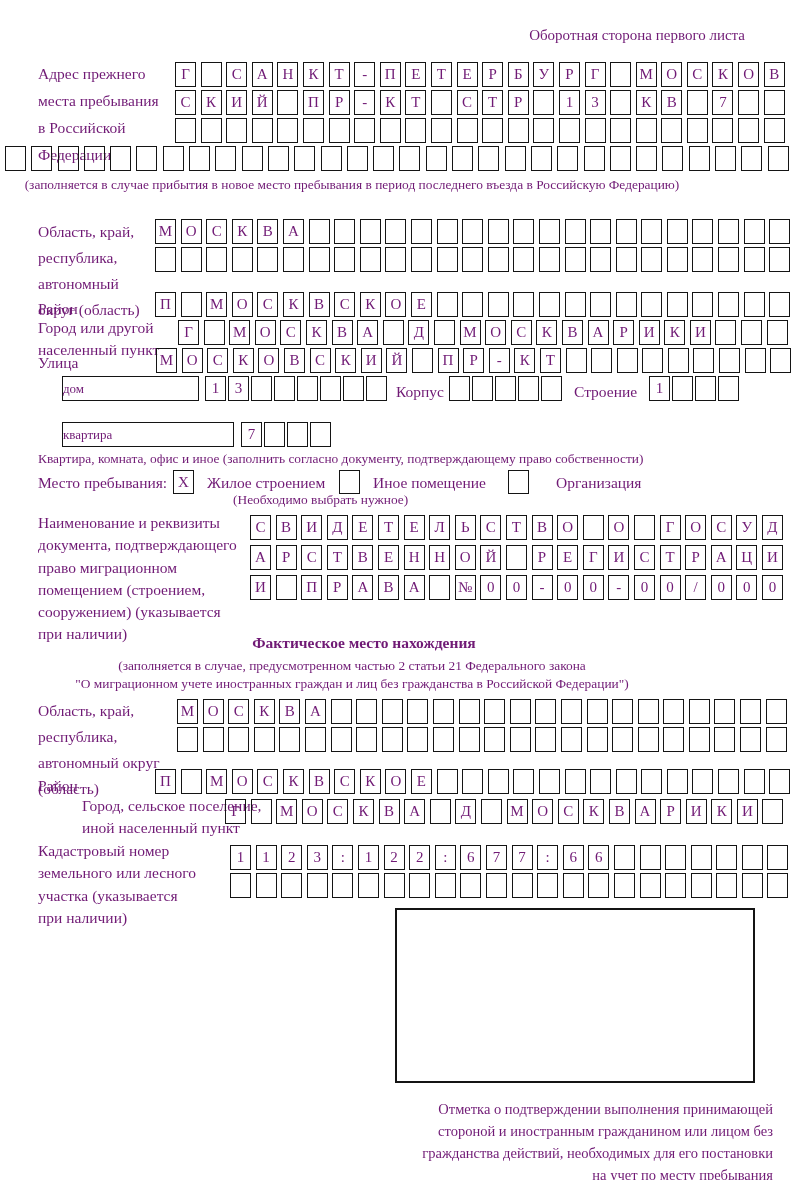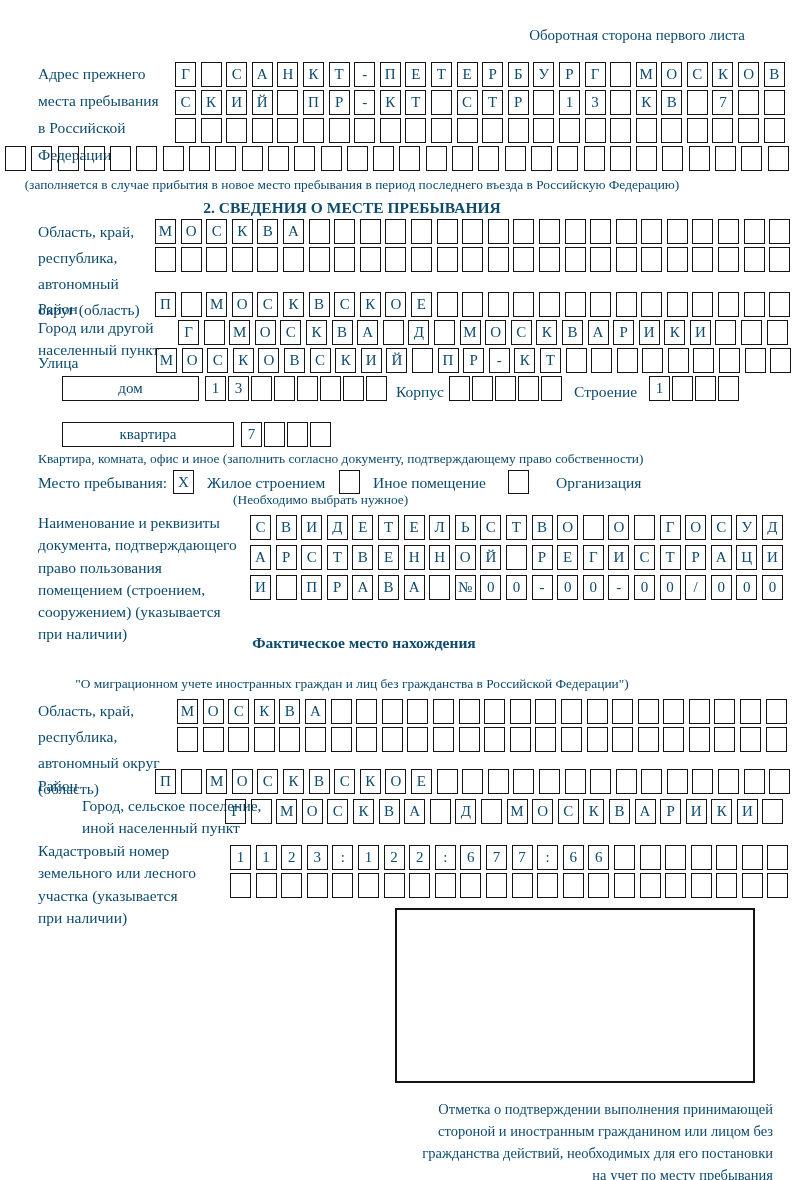--- a/index.html
+++ b/index.html
@@ -1,38 +1,38 @@
 <!DOCTYPE html>
 <html><head>
 <meta charset="utf-8">
 <style>
   html,body { margin:0; padding:0; background:#ffffff; }
   .page {
     position:relative; width:800px; height:1180px; background:#ffffff;
-    font-family:"Liberation Serif","DejaVu Serif",serif; color:#0c4a6e;
+    font-family:"Liberation Serif","DejaVu Serif",serif; color:#701a75;
     overflow:hidden;
   }
   .abs { position:absolute; }
   .lbl { font-size:15.5px; line-height:27px; white-space:nowrap; }
   .lbl.tight { line-height:26px; }
   .lbl.tighter { line-height:22.3px; }
   .note { font-size:13.4px; white-space:nowrap; }
   .center { left:0; width:704px; text-align:center; }
   .title { font-weight:bold; font-size:15.5px; }
   .row { display:flex; gap:4.6px; }
   .row.wide { gap:5.3px; }
   .row.compact { gap:2px; }
   .cell {
     width:21px; height:25px; box-sizing:border-box; flex:0 0 auto;
     border:1.8px solid #141414; display:flex; align-items:center; justify-content:center;
     font-size:15px; font-family:"Liberation Serif","DejaVu Serif",serif;
   }
   .widebox {
     box-sizing:border-box; border:1.8px solid #141414; height:25px;
-    display:flex; align-items:center; justify-content:center; font-size:15px;
+    display:flex; align-items:center; font-size:13px;
   }
   .chk {
     width:21px; height:24px; box-sizing:border-box; border:1.8px solid #141414;
     display:flex; align-items:center; justify-content:center; font-size:15px;
   }
   .stamp {
     box-sizing:border-box; border:2px solid #141414; background:#fff;
   }
   .caption { font-size:14.5px; line-height:22px; text-align:right;margin-top:8px; }
 </style>
@@ -154,21 +154,20 @@
       <span class="cell"></span>
       <span class="cell"></span>
       <span class="cell"></span>
       <span class="cell"></span>
       <span class="cell"></span>
       <span class="cell"></span>
       <span class="cell"></span>
     </div>
   <div class="abs note center" style="top:177px;">(заполняется в случае прибытия в новое место пребывания в период последнего въезда в Российскую Федерацию)</div>
 
-  <div class="abs title center" style="top:199px;">2. СВЕДЕНИЯ О МЕСТЕ ПРЕБЫВАНИЯ</div>
 
   <div class="abs lbl tight" style="left:38px; top:219px;">
     <div>Область, край,</div>
     <div>республика,</div>
     <div>автономный</div>
     <div>округ (область)</div>
   </div>
   <div class="abs row" style="left:155px; top:219px;">
       <span class="cell">М</span>
       <span class="cell">О</span>
@@ -358,21 +357,21 @@
   <div class="abs lbl" style="left:207px; top:469px;">Жилое строением</div>
   <div class="abs chk" style="left:339px; top:470px;"></div>
   <div class="abs lbl" style="left:373px; top:469px;">Иное помещение</div>
   <div class="abs chk" style="left:508px; top:470px;"></div>
   <div class="abs lbl" style="left:556px; top:469px;">Организация</div>
   <div class="abs note" style="left:233px; top:492px;">(Необходимо выбрать нужное)</div>
 
   <div class="abs lbl tighter" style="left:38px; top:512px;">
     <div>Наименование и реквизиты</div>
     <div>документа, подтверждающего</div>
-    <div>право пользования</div>
+    <div>право миграционном</div>
     <div>помещением (строением,</div>
     <div>сооружением) (указывается</div>
     <div>при наличии)</div>
   </div>
   <div class="abs row" style="left:250px; top:515px;">
       <span class="cell">С</span>
       <span class="cell">В</span>
       <span class="cell">И</span>
       <span class="cell">Д</span>
       <span class="cell">Е</span>
@@ -434,20 +433,21 @@
       <span class="cell">-</span>
       <span class="cell">0</span>
       <span class="cell">0</span>
       <span class="cell">/</span>
       <span class="cell">0</span>
       <span class="cell">0</span>
       <span class="cell">0</span>
     </div>
 
   <div class="abs title center" style="top:634px;padding-left:12px;">Фактическое место нахождения</div>
+  <div class="abs note center" style="top:658px;">(заполняется в случае, предусмотренном частью 2 статьи 21 Федерального закона</div>
   <div class="abs note center" style="top:676px;">"О миграционном учете иностранных граждан и лиц без гражданства в Российской Федерации")</div>
 
   <div class="abs lbl tight" style="left:38px; top:698px;">
     <div>Область, край,</div>
     <div>республика,</div>
     <div>автономный округ</div>
     <div>(область)</div>
   </div>
   <div class="abs row" style="left:177px; top:699px;">
       <span class="cell">М</span>

